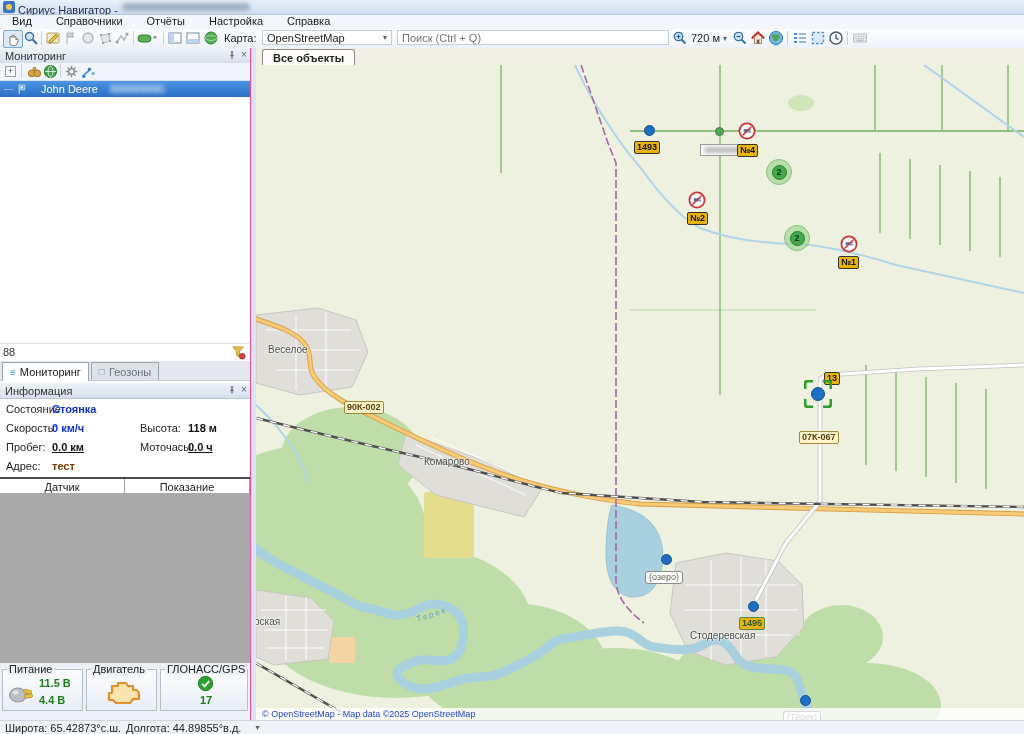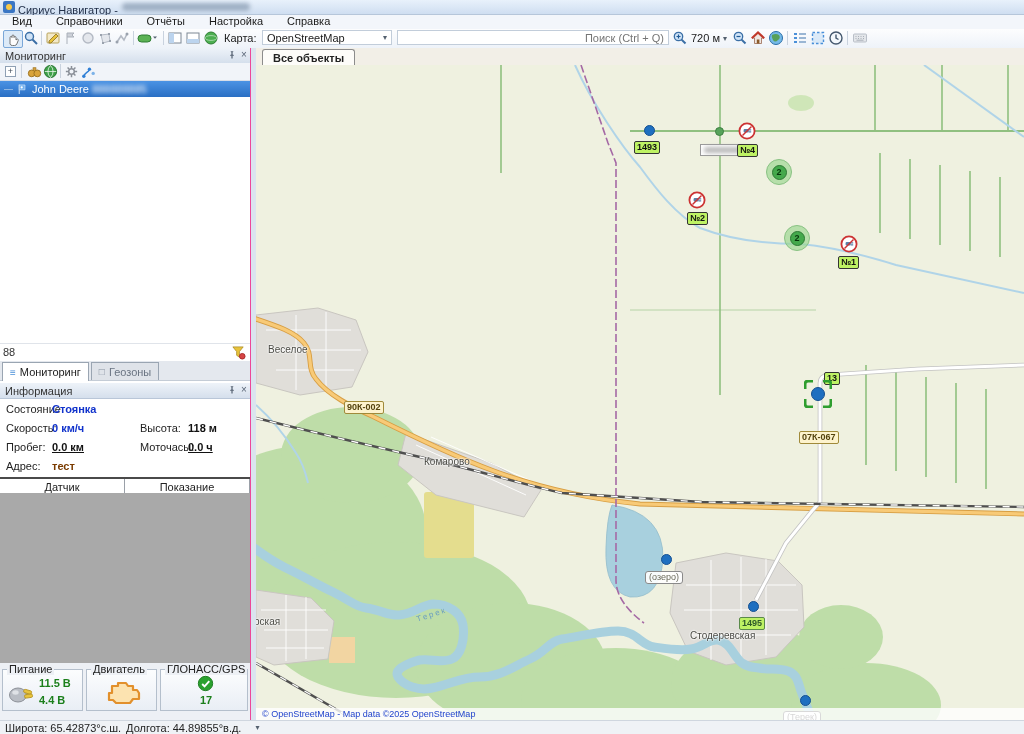--- a/index.html
+++ b/index.html
@@ -13,37 +13,37 @@
   #titlebar .t{margin-left:5px;font-size:11px;color:#22304a;white-space:nowrap;margin-top:6px;}
   #titleblur{width:128px;height:8px;margin-left:4px;background:#9fb0c4;border-radius:4px;}
   #menubar{position:absolute;left:0;top:15px;width:1024px;height:14px;background:#f3f6fb;display:flex;align-items:flex-start;}
   #menubar span{padding:0 12px;cursor:default;}
   #toolbar{position:absolute;left:0;top:29px;width:1024px;height:19px;
     background:linear-gradient(#fdfdfe,#eef3f9);border-bottom:1px solid #c6d0de;}
   .tbtn{position:absolute;top:1px;width:18px;height:16px;display:flex;align-items:center;justify-content:center;}
   .tbtn.active{border:1px solid #7aa7d8;background:#dceaf8;border-radius:2px;}
   .tsep{position:absolute;top:2px;width:1px;height:14px;background:#c9d2de;}
   .tfield{position:absolute;top:1px;height:15px;background:#fff;border:1px solid #c2cdda;font-size:11px;
-    display:flex;align-items:center;padding:0 4px;box-sizing:border-box;text-align:right;}
+    display:flex;align-items:center;padding:0 4px;box-sizing:border-box;}
   .ddarrow{font-size:8px;color:#55616f;margin-left:auto;}
   #scaletxt{position:absolute;top:3px;font-size:11px;color:#222;}
   
   #leftpanel{position:absolute;left:0;top:48px;width:250px;height:672px;background:#fff;border-right:4px solid #ec4899;}
   .dockheader{position:absolute;left:0;width:250px;height:15px;
     background:linear-gradient(#eef3f9,#d5dfec);border-bottom:1px solid #b9c6d8;
     display:flex;align-items:center;color:#333;}
   .dockheader .cap{margin-left:5px;}
   .hbtn{position:absolute;top:1px;width:12px;height:12px;display:flex;align-items:center;justify-content:center;color:#5a6676;font-size:10px;line-height:10px;cursor:default;}
   #treebar{position:absolute;left:0;top:15px;width:250px;height:17px;background:#f1f4f9;border-bottom:1px solid #d7dee8;}
   .sbtn{position:absolute;top:1px;width:16px;height:15px;display:flex;align-items:center;justify-content:center;}
   #expandbtn{box-sizing:border-box;width:11px;height:11px;top:3px;border:1px solid #8fa0b4;background:#fff;font-size:9px;line-height:9px;color:#44505e;}
   #treerow{position:absolute;left:0;top:33px;width:250px;height:16px;
     background:linear-gradient(#4b93e4,#2a6fc4);color:#fff;display:flex;align-items:center;}
   #treerow .dash{color:#bcd2ea;margin:0 3px 0 4px;font-size:9px;}
-  #treerow .nm{margin-left:3px;white-space:nowrap;}
+  #treerow .nm{margin-left:12px;white-space:nowrap;}
   #filterrow{position:absolute;left:0;top:295px;width:250px;height:17px;background:#fff;border-top:1px solid #e0e4ea;border-bottom:1px solid #cfd6df;}
   #filterrow .fv{position:absolute;left:3px;top:2px;color:#333;}
   #funnel{position:absolute;right:4px;top:1px;}
   #treetabs{position:absolute;left:0;top:313px;width:250px;height:19px;background:#e4e8ee;border-bottom:1px solid #c4ccd6;display:flex;}
   .ttab{height:17px;margin-top:1px;display:flex;align-items:center;padding:0 7px;border:1px solid #9aa5b2;border-bottom:none;margin-left:2px;color:#6a7482;background:#dfe3e9;}
   .ttab.on{background:#fff;color:#222;height:18px;}
   .ttab .ic{margin-right:4px;font-size:10px;color:#4a90d9;}
   .ttab.off .ic{color:#8a94a2;}
   
   #infoheader{top:335px;}
@@ -69,21 +69,21 @@
   #splitter{position:absolute;left:251px;top:48px;width:5px;height:672px;background:#dbe4ef;}
   
   #maptabs{position:absolute;left:256px;top:48px;width:768px;height:17px;background:#f2efe7;border-bottom:1px solid #a9a296;}
   #maptab{position:absolute;left:6px;top:1px;height:16px;padding:0 10px;background:#fdfcf9;border:1px solid #8c8c8c;border-bottom:none;
      border-radius:3px 3px 0 0;display:flex;align-items:center;font-weight:bold;color:#222;}
   #map{position:absolute;left:256px;top:65px;width:768px;height:655px;overflow:hidden;background:#eff1e0;cursor:default;}
   #map svg.bg{position:absolute;left:0;top:0;}
   #watermark{position:absolute;left:64px;top:278px;z-index:2;font-size:29px;font-weight:bold;letter-spacing:9px;
      color:rgba(255,255,255,.93);text-shadow:2px 2px 2px rgba(125,125,125,.85);white-space:nowrap;}
   .townlbl{position:absolute;z-index:3;font-size:10px;color:#4a4a44;text-shadow:0 0 2px #fff,0 0 2px #fff,0 0 2px #fff;white-space:nowrap;}
-  .roadbox{position:absolute;z-index:3;font-size:9px;font-weight:bold;background:#bef264;border:1px solid #333;border-radius:2px;
+  .roadbox{position:absolute;z-index:3;font-size:9px;font-weight:bold;background:#eab308;border:1px solid #333;border-radius:2px;
      padding:0 2px;line-height:11px;color:#111;white-space:nowrap;}
   .roadbox.yellow{background:#fdf3cd;border-color:#a08a3a;color:#54430e;}
   .roadbox.green{border-color:#5a8a4a;color:#2f5a2a;}
   .waterbox{position:absolute;z-index:4;font-size:9px;background:rgba(255,255,255,.9);border:1px solid #8a8a8a;border-radius:3px;
      padding:0 3px;line-height:11px;color:#6a6a5a;white-space:nowrap;}
   .bluedot{position:absolute;z-index:4;width:11px;height:11px;border-radius:50%;background:#1e6fc0;border:1px solid #155091;box-sizing:border-box;}
   .greendot{position:absolute;z-index:4;width:9px;height:9px;border-radius:50%;background:#57a35a;border:1px solid #3d7f41;box-sizing:border-box;}
   .cluster{position:absolute;z-index:4;width:26px;height:26px;border-radius:50%;background:rgba(150,214,141,.65);
      border:1px solid #89c283;display:flex;align-items:center;justify-content:center;box-sizing:border-box;}
   .cluster .in{width:15px;height:15px;border-radius:50%;background:#44a94c;border:1px solid #2c7a33;display:flex;align-items:center;justify-content:center;

